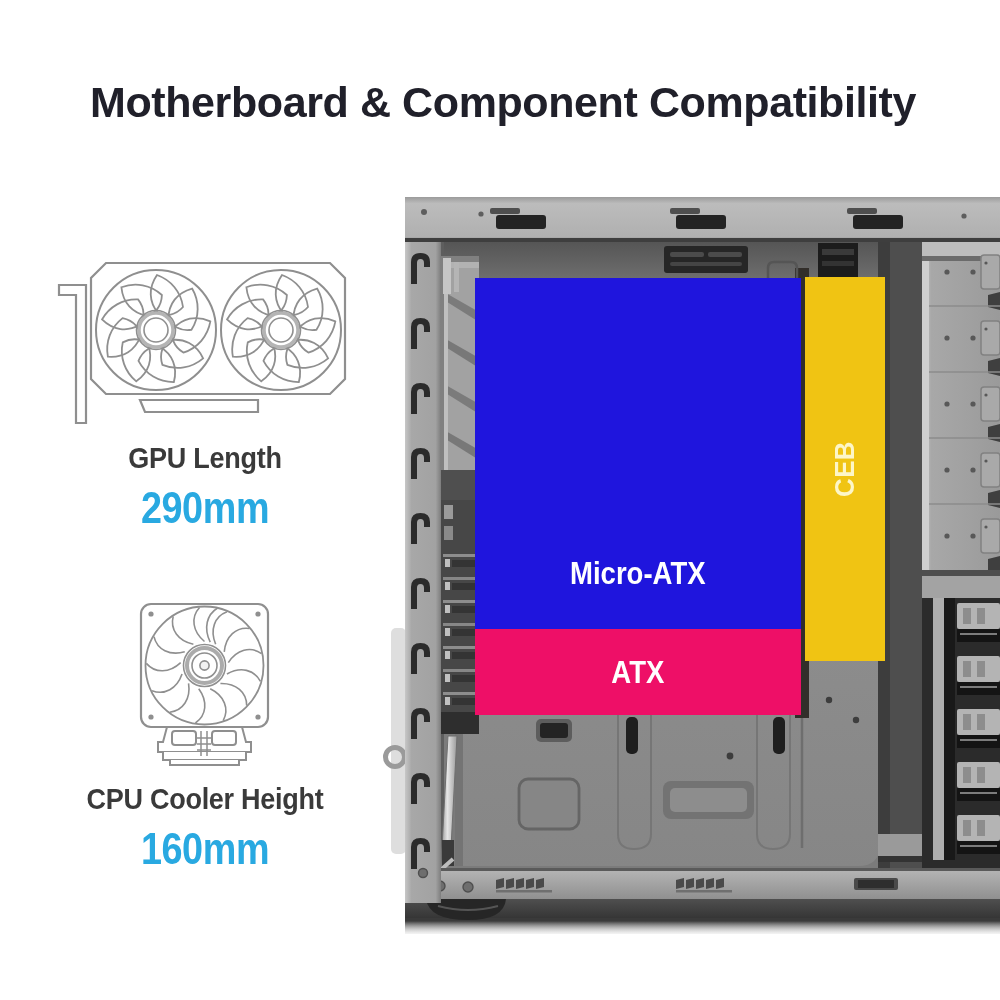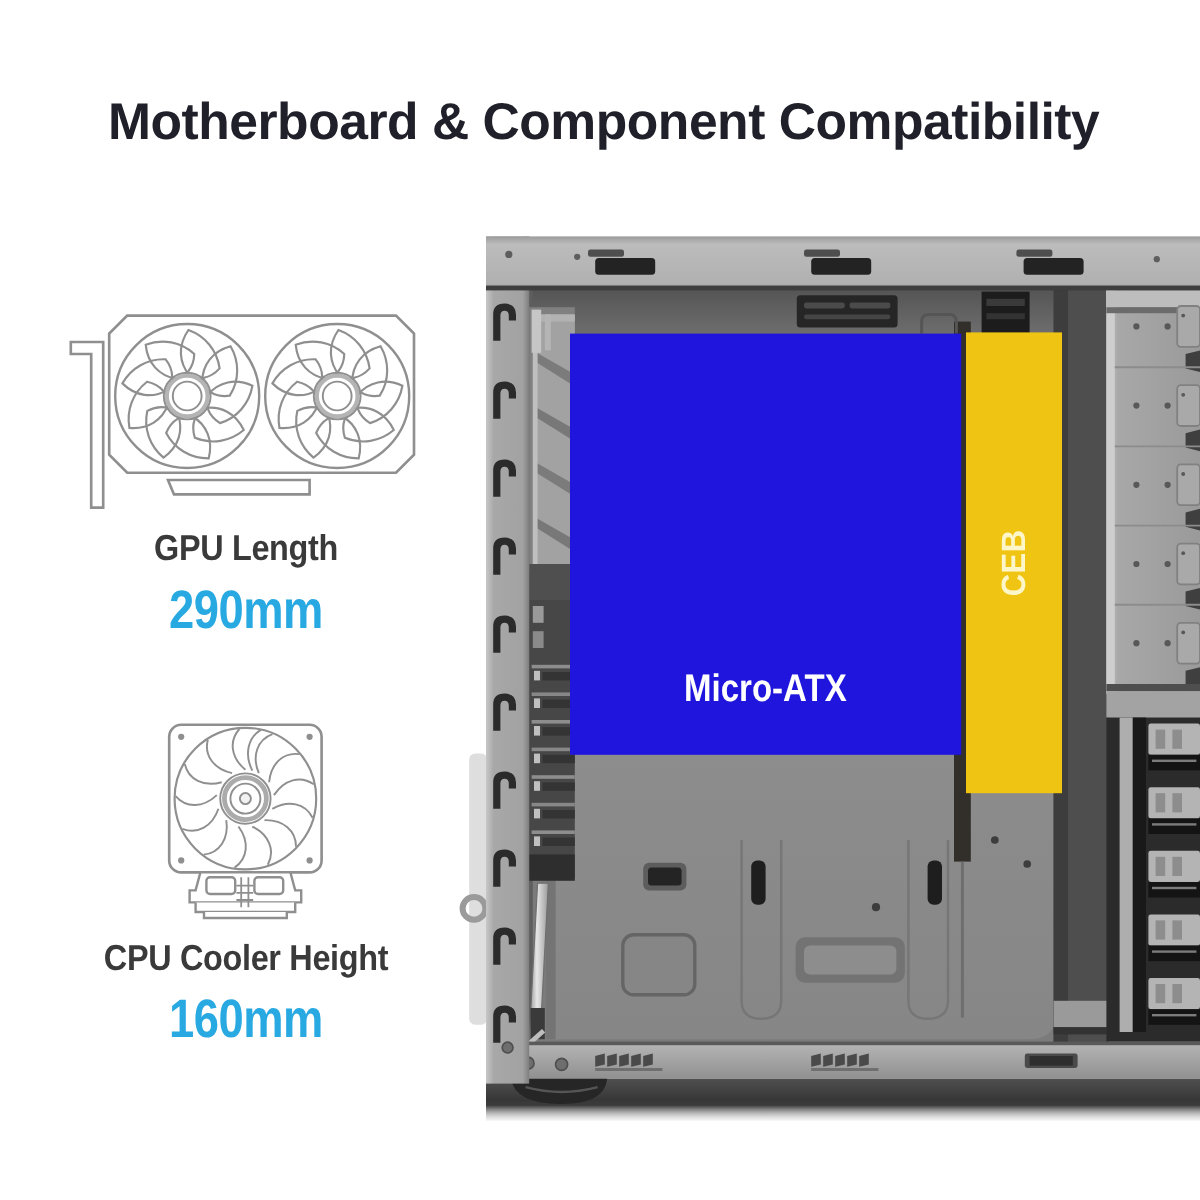--- a/index.html
+++ b/index.html
@@ -473,20 +473,23 @@
       <rect x="853" y="215" width="50" height="14" rx="3" fill="#232323"></rect>
     </g>
     <circle cx="424" cy="212" r="3" fill="#5e5e5e"></circle>
     <circle cx="481" cy="214" r="2.6" fill="#5e5e5e"></circle>
     <circle cx="964" cy="216" r="2.6" fill="#5e5e5e"></circle>
   </svg>
 
   <div class="zone" id="zone-micro-atx" style="background: rgb(31, 21, 221);">
     <span class="zone-label" style="color: rgb(255, 255, 255);">Micro-ATX</span>
   </div>
+  <div class="zone" id="zone-atx" style="background: rgb(238, 15, 103);">
+    <span class="zone-label" style="color: rgb(255, 255, 255);">ATX</span>
+  </div>
   <div class="zone" id="zone-ceb" style="background: rgb(240, 196, 19);">
     <span class="zone-label" style="color: rgb(253, 246, 200);">CEB</span>
   </div>
 
   <div class="spec-block spec-label" id="gpu-label">GPU Length</div>
   <div class="spec-block spec-value" id="gpu-value">290mm</div>
   <div class="spec-block spec-label" id="cooler-label">CPU Cooler Height</div>
   <div class="spec-block spec-value" id="cooler-value">160mm</div>
 
 </div>

